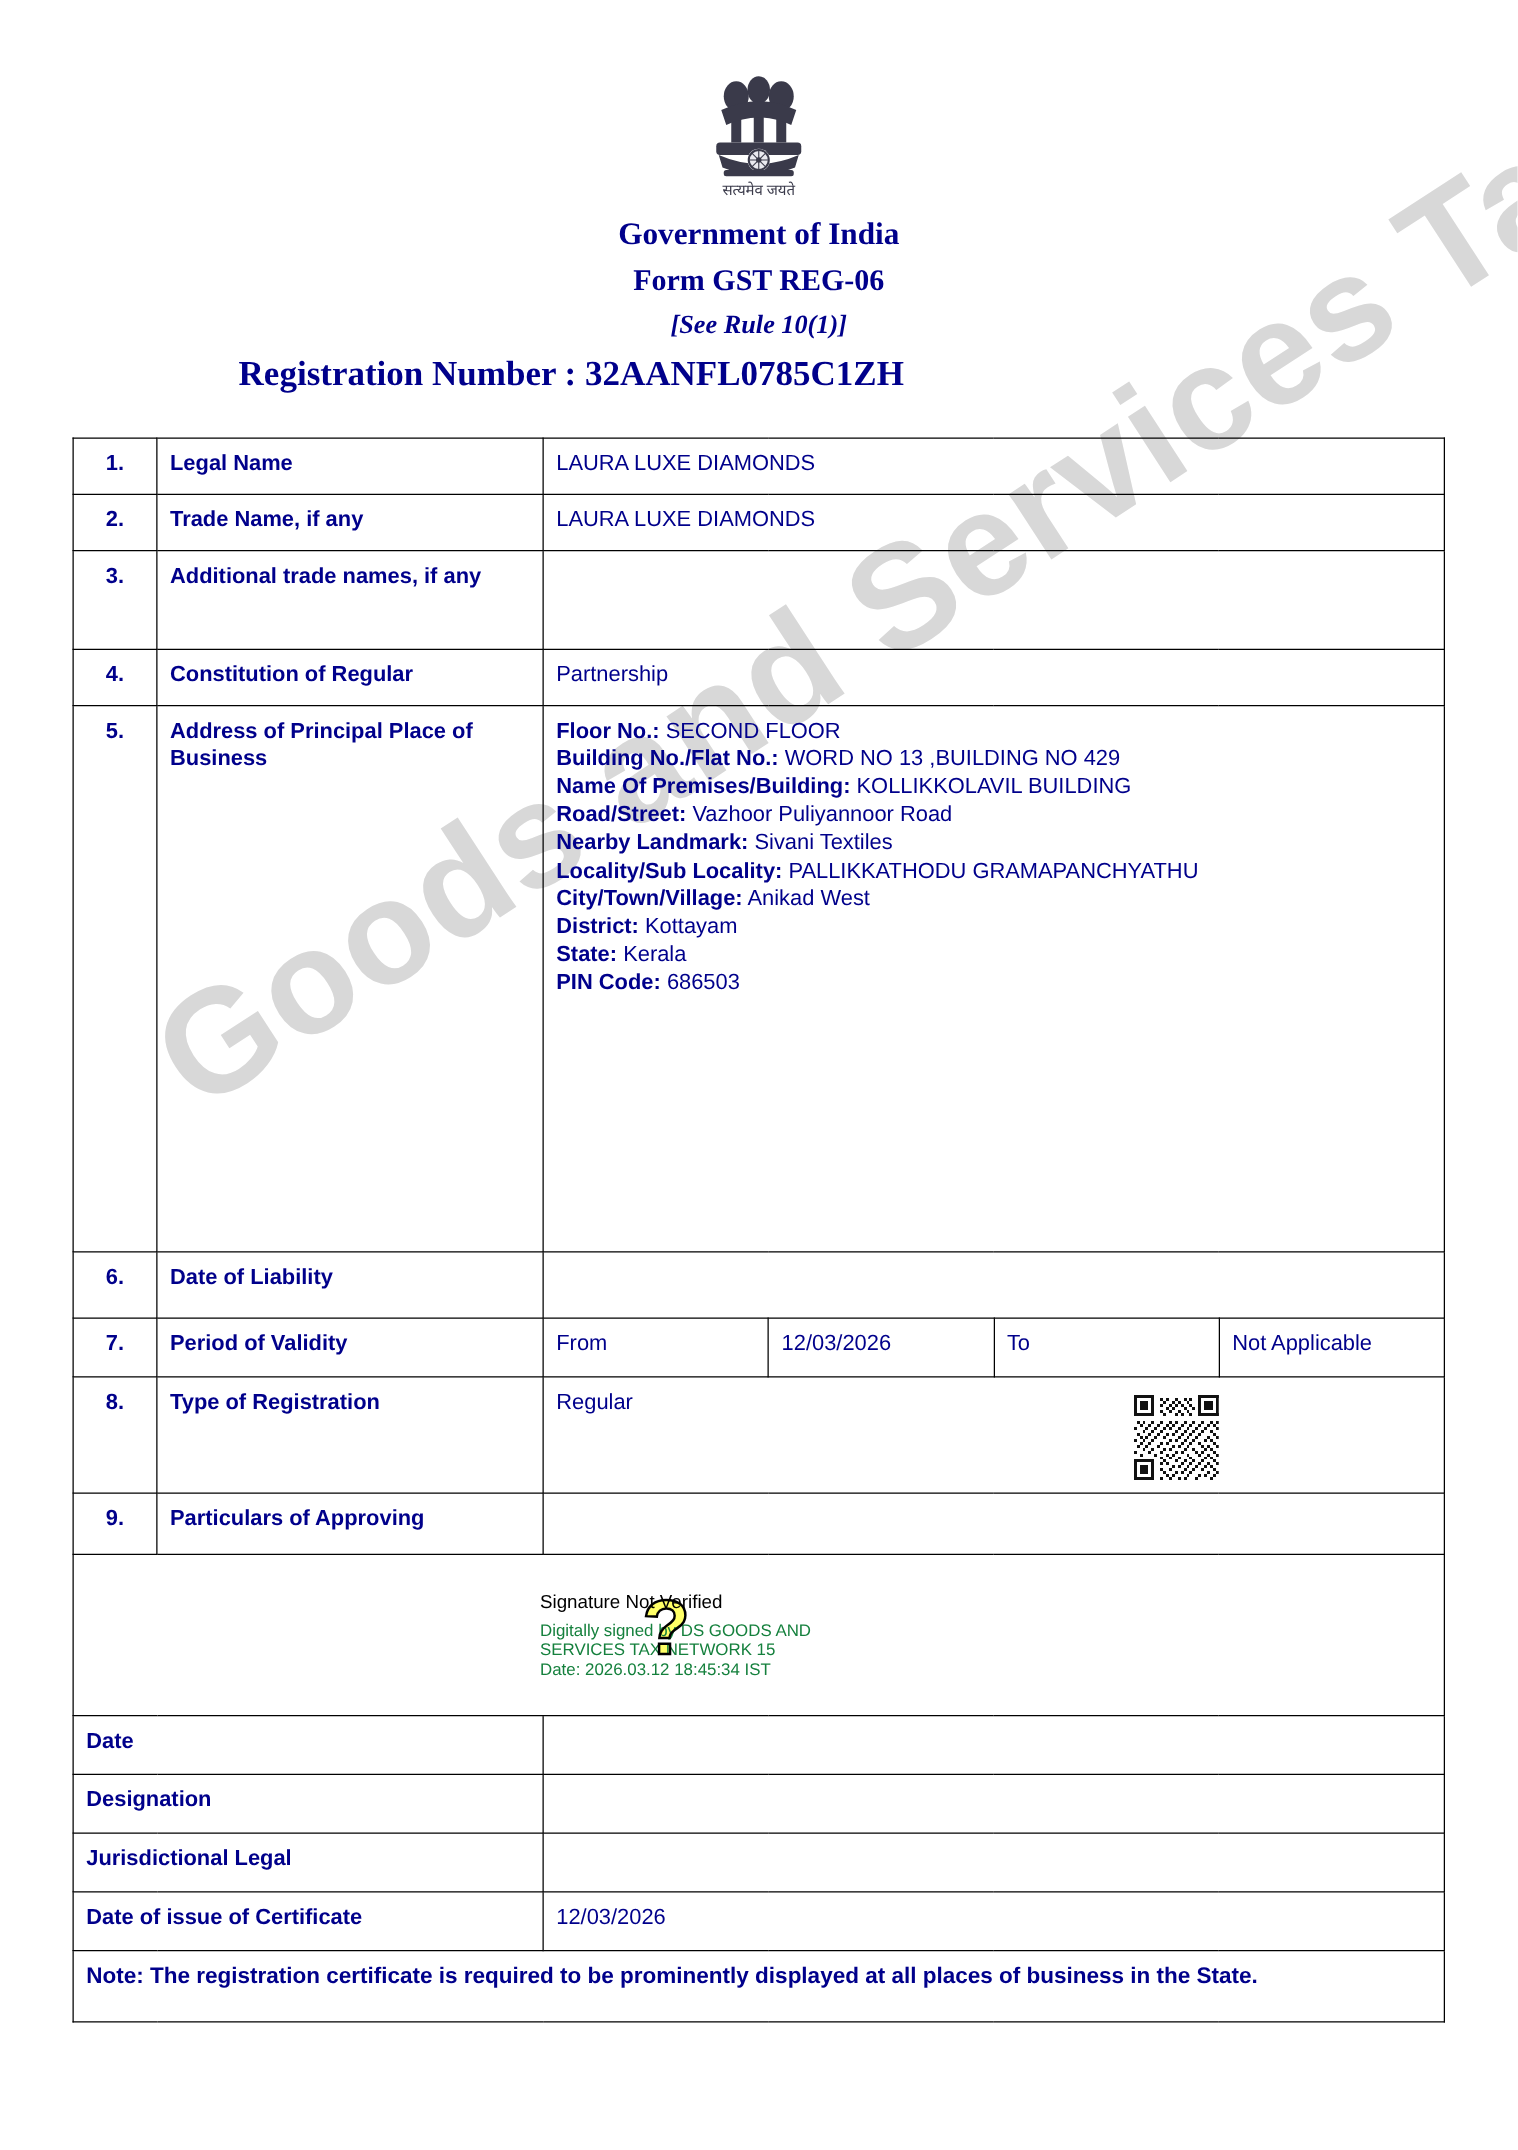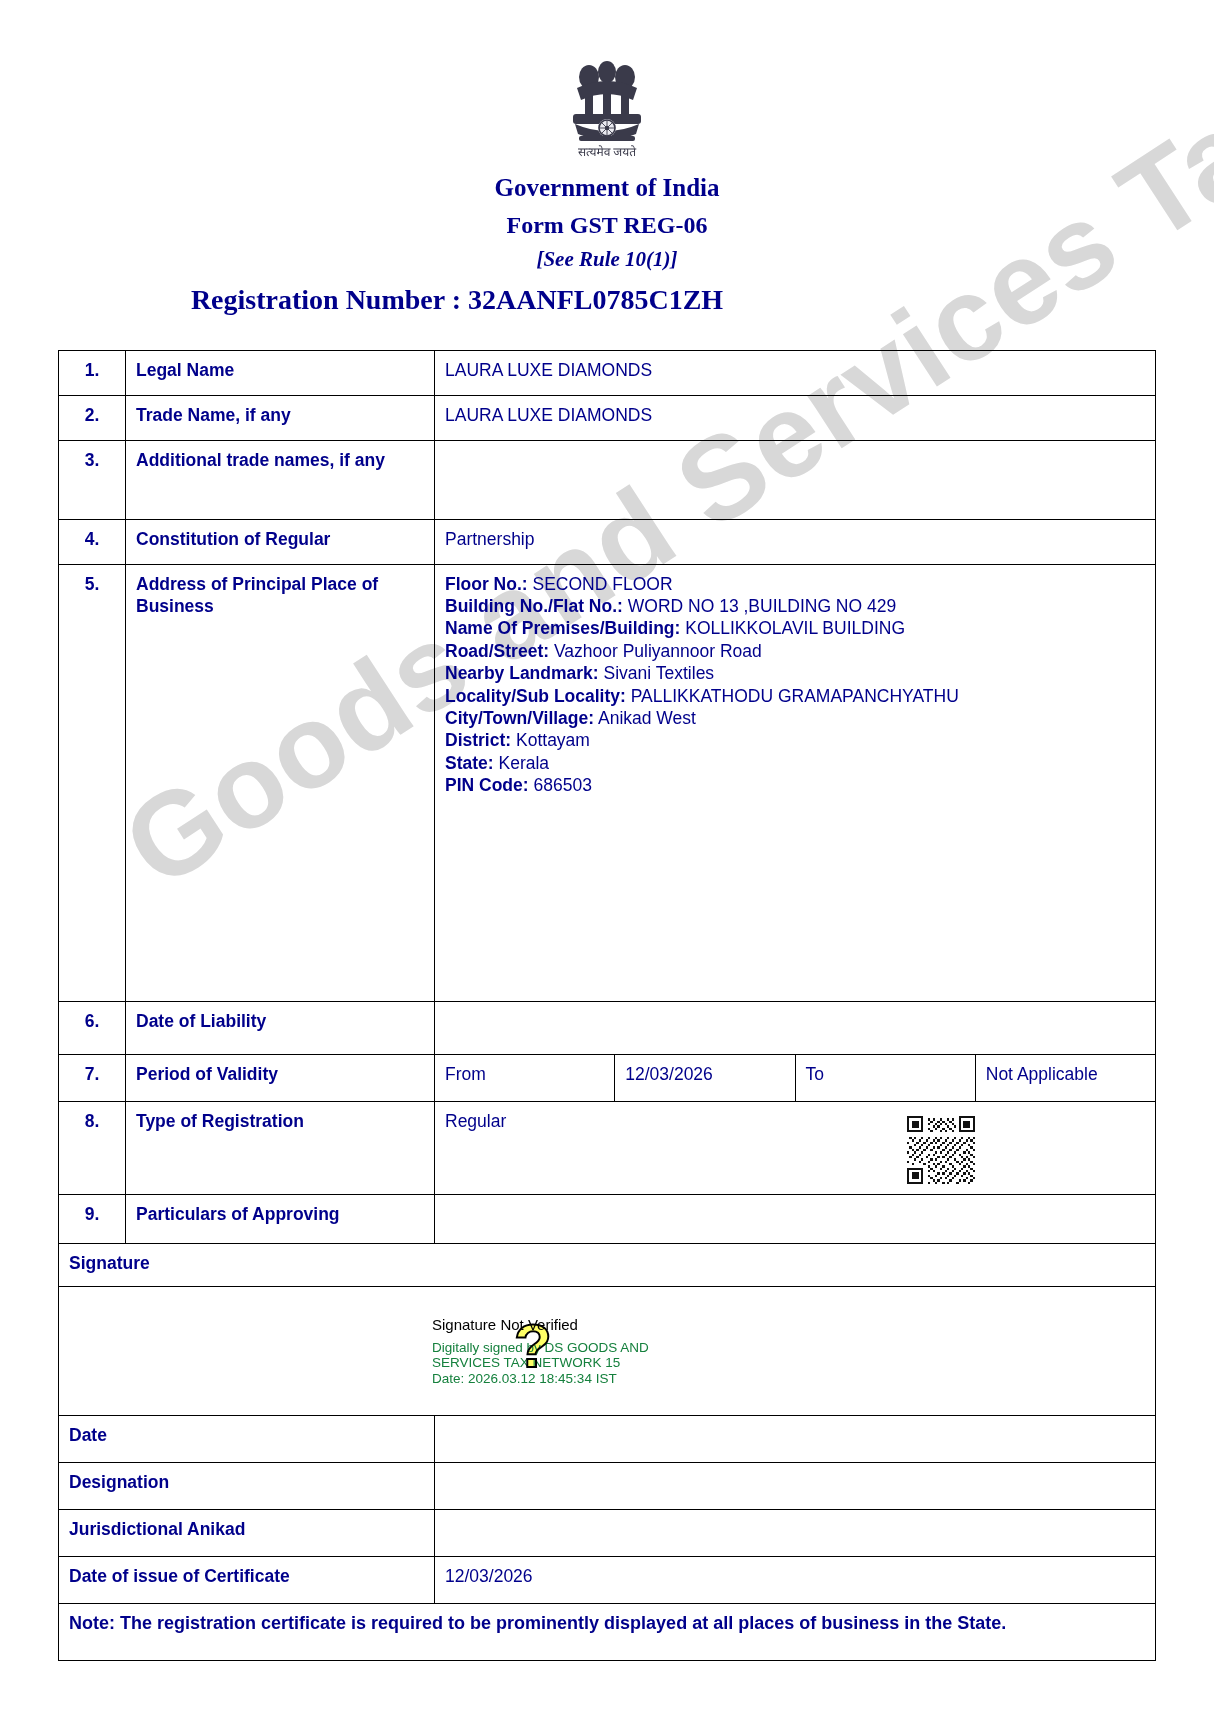--- a/index.html
+++ b/index.html
@@ -543,23 +543,20 @@
             </svg>
           </div>
         </td>
       </tr>
       <tr class="row-partic">
         <td class="sn">9.</td>
         <td class="lbl">Particulars of Approving</td>
         <td class="val" colspan="4"></td>
       </tr>
 
-      <tr class="sig-head">
-        <td colspan="6">Signature</td>
-      </tr>
       <tr class="sig-body">
         <td colspan="6">
           <div class="qmark">?</div>
           <div class="qmark-outline">?</div>
           <div class="sig-block">
             <div class="sig-not-verified">Signature Not Verified</div>
             <div class="sig-small">Digitally signed by DS GOODS AND</div>
             <div class="sig-small">SERVICES TAX NETWORK 15</div>
             <div class="sig-small">Date: 2026.03.12 18:45:34 IST</div>
           </div>
@@ -568,21 +565,21 @@
 
       <tr class="row-name">
         <td class="lbl-wide" colspan="2">Date</td>
         <td class="val" colspan="4"></td>
       </tr>
       <tr class="row-desig">
         <td class="lbl-wide" colspan="2">Designation</td>
         <td class="val" colspan="4"></td>
       </tr>
       <tr class="row-juris">
-        <td class="lbl-wide" colspan="2">Jurisdictional Anikad</td>
+        <td class="lbl-wide" colspan="2">Jurisdictional Legal</td>
         <td class="val" colspan="4"></td>
       </tr>
       <tr class="row-issue">
         <td class="lbl-wide" colspan="2">Date of issue of Certificate</td>
         <td class="val" colspan="4">12/03/2026</td>
       </tr>
       <tr class="note-row">
         <td colspan="6">Note: The registration certificate is required to be prominently displayed at all places of business in the State.</td>
       </tr>
     </tbody>

